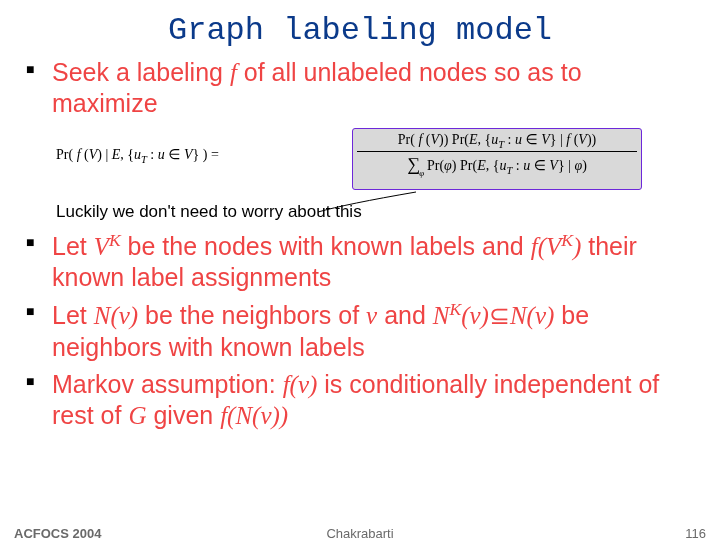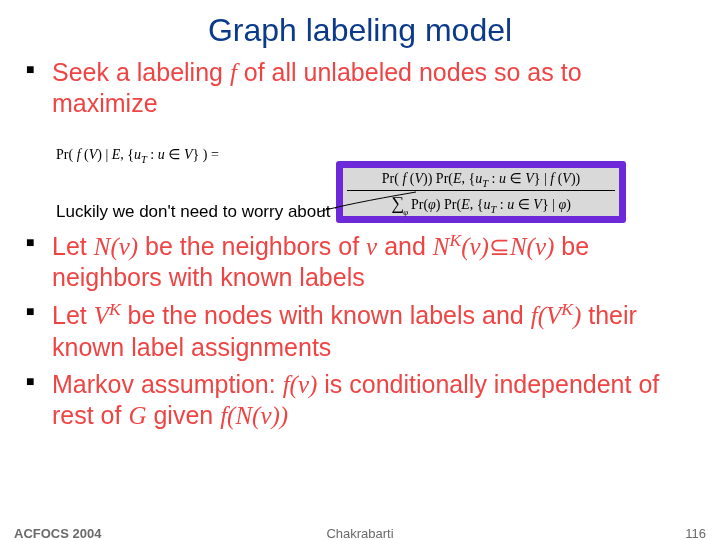--- a/index.html
+++ b/index.html
@@ -1,27 +1,27 @@
 <!DOCTYPE html>
 <html><head>
 <meta charset="utf-8">
 <style>
   * { box-sizing: border-box; margin: 0; padding: 0; }
   html, body { width: 720px; height: 540px; background: #fff; font-family: Arial, Helvetica, sans-serif; }
   .slide { width: 720px; height: 540px; position: relative; padding: 12px 26px 20px 26px; }
-  .title { color: #0b3a8a; font-size: 32px; text-align: center; margin-bottom: 8px; font-weight: 400; }
+  .title { color: #0b3a8a; font-size: 32px; text-align: center; margin-bottom: 8px; font-weight: 400; font-family: Liberation Mono, monospace; }
   .bullets { list-style: none; }
   .bullets > li { position: relative; padding-left: 26px; font-size: 25px; color: #ef4444; line-height: 1.25; margin-bottom: 6px; }
   .bullets > li::before { content: "■"; position: absolute; left: 0; top: 4px; font-size: 14px; color: #000; }
   .it { font-style: italic; font-family: "Times New Roman", serif; }
   .sup { font-style: italic; font-family: "Times New Roman", serif; font-size: 0.7em; vertical-align: super; }
   .subsc { font-style: italic; font-family: "Times New Roman", serif; font-size: 0.75em; vertical-align: sub; }
   .formula-row { position: relative; height: 70px; margin: 4px 0 6px 30px; font-family: "Times New Roman", serif; }
   .lhs { position: absolute; left: 0; top: 20px; font-size: 14px; }
-  .rhs-box { position: absolute; left: 280px; top: 2px; width: 290px; height: 62px; background: #d9d9d9; border: 7px solid #6d28d9; border-radius: 3px; text-align: center; padding: 2px 4px; margin-top: 33px; }
+  .rhs-box { position: absolute; left: 296px; top: 2px; width: 290px; height: 62px; background: #d9d9d9; border: 1px solid #6d28d9; border-radius: 3px; text-align: center; padding: 2px 4px; }
   .rhs-num { font-size: 14px; border-bottom: 1px solid #000; padding-bottom: 2px; display: block; }
   .rhs-den { font-size: 14px; padding-top: 2px; display: block; }
   .sum { font-size: 18px; display: inline-block; position: relative; }
   .sum-sub { font-size: 9px; position: absolute; left: 12px; top: 14px; font-style: italic; }
   .note { font-size: 17px; color: #000; margin-left: 30px; margin-bottom: 8px; }
   .callout-line { position: absolute; pointer-events: none; }
   .footer { position: absolute; bottom: 14px; left: 0; width: 720px; font-size: 13px; color: #6a6a6a; }
   .fleft { position: absolute; left: 14px; font-weight: bold; }
   .fcenter { position: absolute; width: 100%; text-align: center; }
   .fright { position: absolute; right: 14px; }
@@ -52,24 +52,24 @@
     </div>
     <svg class="callout-line" style="left:260px; top:38px;" width="140" height="50">
       <path d="M 100 28 Q 30 40 2 48" stroke="#000" stroke-width="1" fill="none"></path>
     </svg>
   </div>
 
   <div class="note">Luckily we don't need to worry about this</div>
 
   <ul class="bullets">
     <li>
-      <span>Let </span><span class="it">N</span><span class="it">(v)</span><span> be the neighbors of </span><span class="it">v</span><span> and </span><span class="it">N</span><span class="sup">K</span><span class="it">(v)</span><span>⊆</span><span class="it">N</span><span class="it">(v)</span><span> be neighbors with known labels</span>
+      <span>Let </span><span class="it">V</span><span class="sup">K</span><span> be the nodes with known labels and </span><span class="it">f</span><span class="it">(V</span><span class="sup">K</span><span class="it">)</span><span> their known label assignments</span>
     </li>
     <li>
-      <span>Let </span><span class="it">V</span><span class="sup">K</span><span> be the nodes with known labels and </span><span class="it">f</span><span class="it">(V</span><span class="sup">K</span><span class="it">)</span><span> their known label assignments</span>
+      <span>Let </span><span class="it">N</span><span class="it">(v)</span><span> be the neighbors of </span><span class="it">v</span><span> and </span><span class="it">N</span><span class="sup">K</span><span class="it">(v)</span><span>⊆</span><span class="it">N</span><span class="it">(v)</span><span> be neighbors with known labels</span>
     </li>
     <li>
       <span>Markov assumption: </span><span class="it">f</span><span class="it">(v)</span><span> is conditionally independent of rest of </span><span class="it">G</span><span> given </span><span class="it">f</span><span class="it">(N(v))</span>
     </li>
   </ul>
 
   <div class="footer">
     <span class="fleft">ACFOCS 2004</span>
     <span class="fcenter">Chakrabarti</span>
     <span class="fright">116</span>

